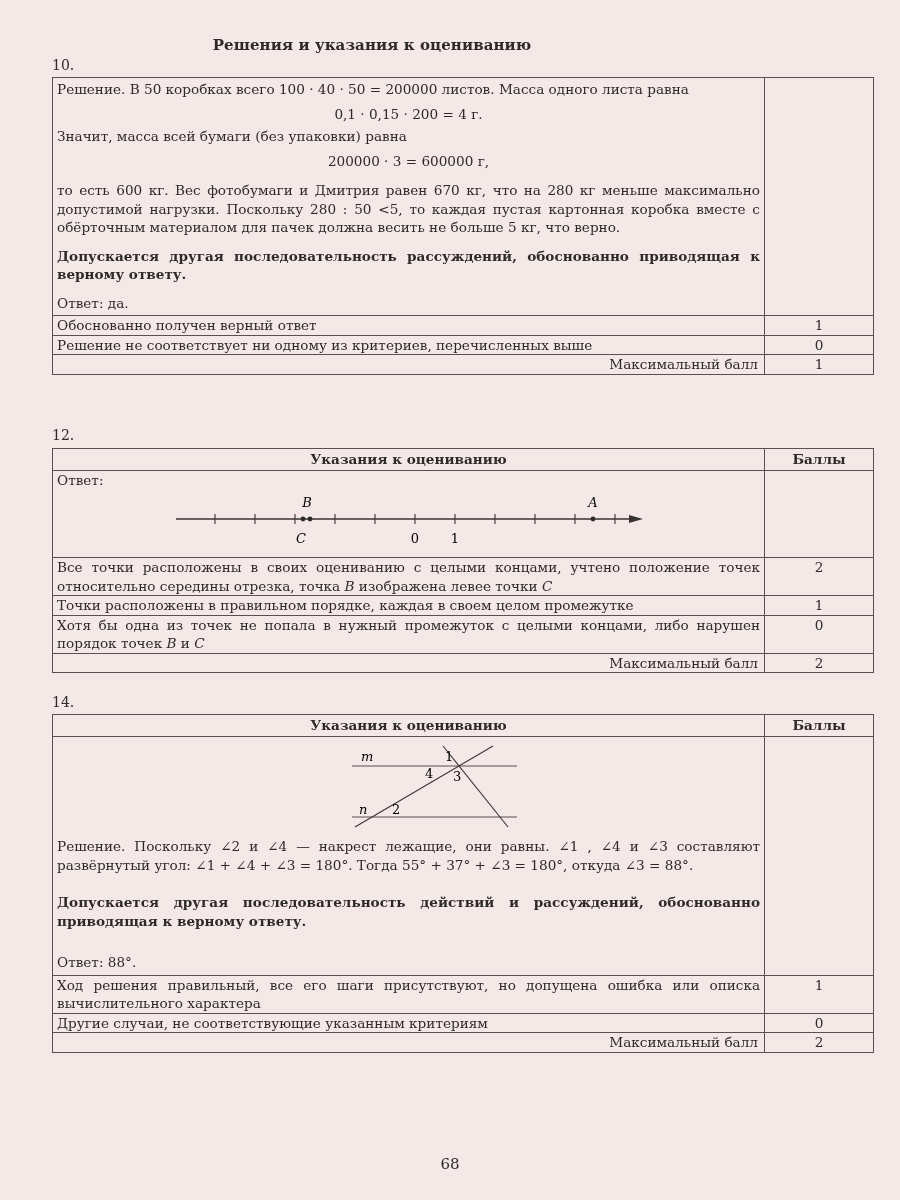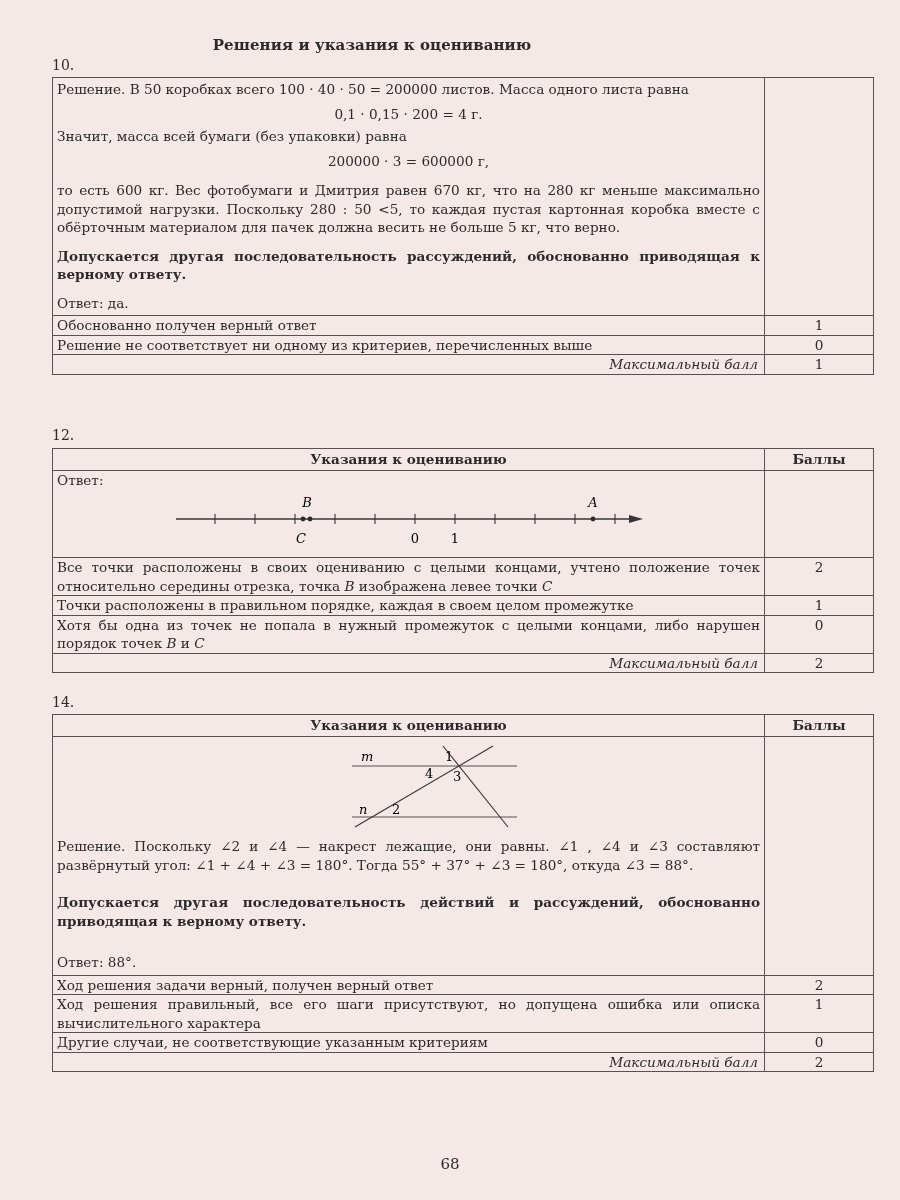--- a/index.html
+++ b/index.html
@@ -21,21 +21,21 @@
   }
   table.grade td, table.grade th {
     border:1.2px solid #5a5050; padding:0 4px; vertical-align:top;
   }
   table.grade th { font-weight:bold; text-align:center; height:20px; padding-top:1px; }
   td.pts { width:100px; text-align:center; }
   th.pts { width:100px; }
   .p { margin:0; text-align:justify; }
   .bold { font-weight:bold; }
   .ital { font-style:italic; }
-  .max-row td.lbl { text-align:right; font-style:italic; padding-right:6px; }
+  .max-row td.lbl { text-align:right; padding-right:6px; }
   .formula { text-align:center; margin:6px 0 4px 0; }
   .page-num { position:absolute; top:1155px; left:0; width:900px; text-align:center; font-size:15px; }
   svg text { font-family:"DejaVu Serif", serif; }
 </style>
 </head>
 <body>
 
 <div class="page-title">Решения и указания к оцениванию</div>
 
 <div class="task-num" style="top:57px;">10.</div>
@@ -148,24 +148,20 @@
           <text x="67" y="75" font-size="13">2</text>
         </svg>
       </div>
       <p class="p">Решение. Поскольку ∠2 и ∠4 — накрест лежащие, они равны. ∠1 , ∠4 и ∠3 составляют развёрнутый угол: ∠1 + ∠4 + ∠3 = 180°. Тогда 55° + 37° + ∠3 = 180°, откуда ∠3 = 88°.</p>
       <p class="p bold" style="margin-top:19px;">Допускается другая последовательность действий и рассуждений, обоснованно приводящая к верному ответу.</p>
       <p class="p" style="margin-top:23px;">Ответ: 88°.</p>
     </td>
     <td class="pts"></td>
   </tr>
   <tr>
-    <td>Ход решения задачи верный, получен верный ответ</td>
-    <td class="pts">2</td>
-  </tr>
-  <tr>
     <td class="p">Ход решения правильный, все его шаги присутствуют, но допущена ошибка или описка вычислительного характера</td>
     <td class="pts">1</td>
   </tr>
   <tr>
     <td>Другие случаи, не соответствующие указанным критериям</td>
     <td class="pts">0</td>
   </tr>
   <tr class="max-row">
     <td class="lbl">Максимальный балл</td>
     <td class="pts">2</td>

